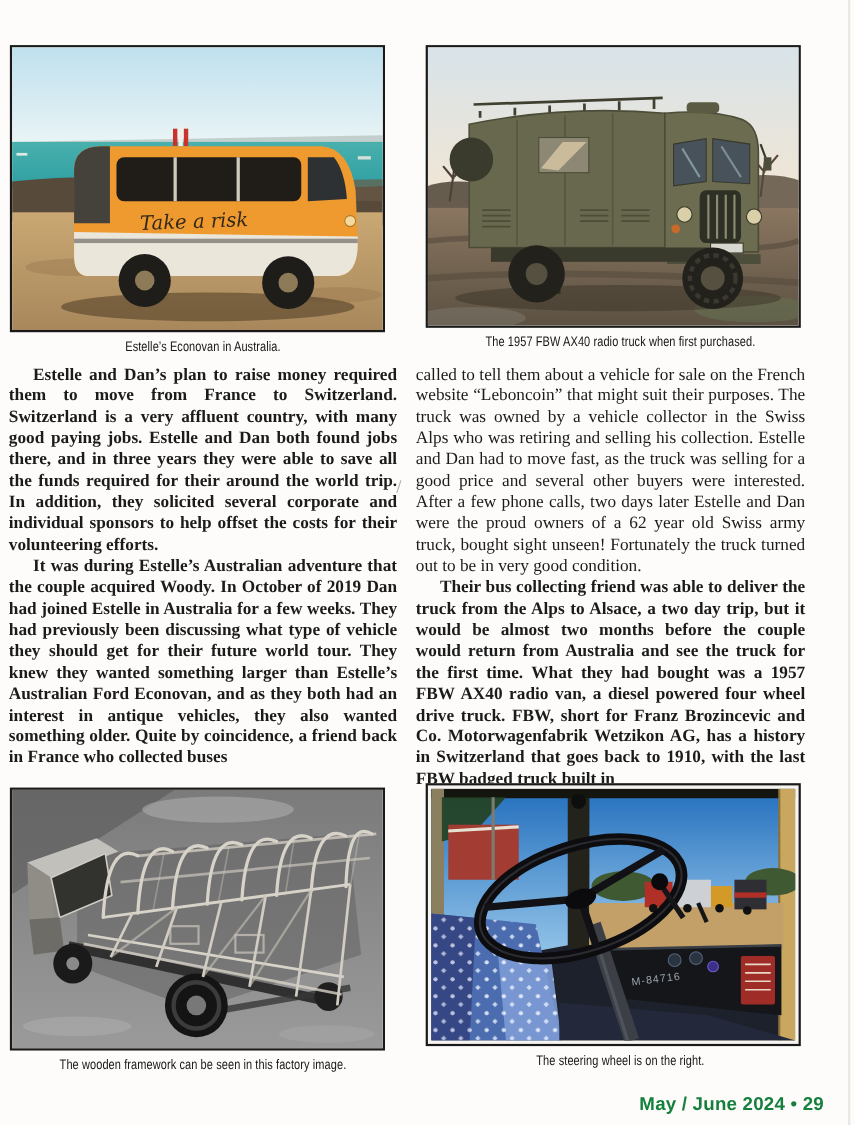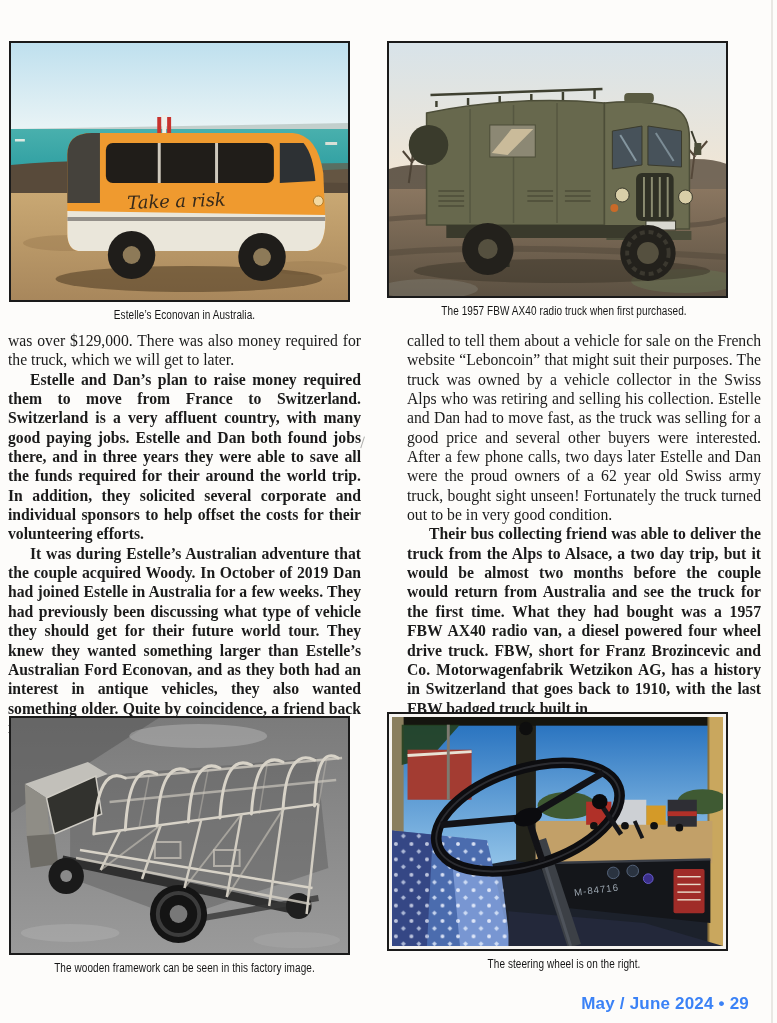--- a/index.html
+++ b/index.html
@@ -32,25 +32,25 @@
     white-space:nowrap;
   }
   .col{
     position:absolute;top:331px;
     font-size:15.7px;line-height:19.35px;
     text-align:justify;
   }
   .col p{margin:0;}
   .col p.indent{text-indent:22px;font-weight:bold;}
   .col-left{left:8px;width:353px;}
-  .col-right{left:407px;width:354px;}
+  .col-right{left:378px;width:354px;}
   .footer{
     position:absolute;top:994px;right:28px;
     font-family:"Liberation Sans", sans-serif;
-    font-weight:bold;font-size:17px;color:#3b82f6;
+    font-weight:bold;font-size:17px;color:#15803d;
     letter-spacing:0.2px;
   }
   .pen-tick{position:absolute;left:362px;top:437px;width:4px;height:12px;
     border-left:1.5px solid #9a9a97;transform:rotate(18deg);opacity:.8;}
 </style>
 </head>
 <body>
 
 <div class="page">
 
@@ -188,21 +188,20 @@
         <circle cx="100" cy="206" r="10" fill="#55503f"></circle>
         <circle cx="262" cy="210" r="28" fill="#23211c"></circle>
         <circle cx="262" cy="210" r="21" fill="none" stroke="#3b382f" stroke-width="4" stroke-dasharray="5 4"></circle>
         <circle cx="262" cy="210" r="11" fill="#55503f"></circle>
       </g>
     </svg>
   </figure>
   <figcaption class="caption" style="left:387px;top:304px;width:354px;">The 1957 FBW AX40 radio truck when first purchased.</figcaption>
 
   <div class="col col-left">
-    <p>was over $129,000. There was also money required for the truck, which we will get to later.</p>
     <p class="indent">Estelle and Dan’s plan to raise money required them to move from France to Switzerland. Switzerland is a very affluent country, with many good paying jobs. Estelle and Dan both found jobs there, and in three years they were able to save all the funds required for their around the world trip. In addition, they solicited several corporate and individual sponsors to help offset the costs for their volunteering efforts.</p>
     <p class="indent">It was during Estelle’s Australian adventure that the couple acquired Woody. In October of 2019 Dan had joined Estelle in Australia for a few weeks. They had previously been discussing what type of vehicle they should get for their future world tour. They knew they wanted something larger than Estelle’s Australian Ford Econovan, and as they both had an interest in antique vehicles, they also wanted something older. Quite by coincidence, a friend back in France who collected buses</p>
   </div>
 
   <div class="col col-right">
     <p>called to tell them about a vehicle for sale on the French website “Leboncoin” that might suit their purposes. The truck was owned by a vehicle collector in the Swiss Alps who was retiring and selling his collection. Estelle and Dan had to move fast, as the truck was selling for a good price and several other buyers were interested. After a few phone calls, two days later Estelle and Dan were the proud owners of a 62 year old Swiss army truck, bought sight unseen! Fortunately the truck turned out to be in very good condition.</p>
     <p class="indent">Their bus collecting friend was able to deliver the truck from the Alps to Alsace, a two day trip, but it would be almost two months before the couple would return from Australia and see the truck for the first time. What they had bought was a 1957 FBW AX40 radio van, a diesel powered four wheel drive truck. FBW, short for Franz Brozincevic and Co. Motorwagenfabrik Wetzikon AG, has a history in Switzerland that goes back to 1910, with the last FBW badged truck built in</p>
   </div>
 
   <div class="pen-tick"></div>

